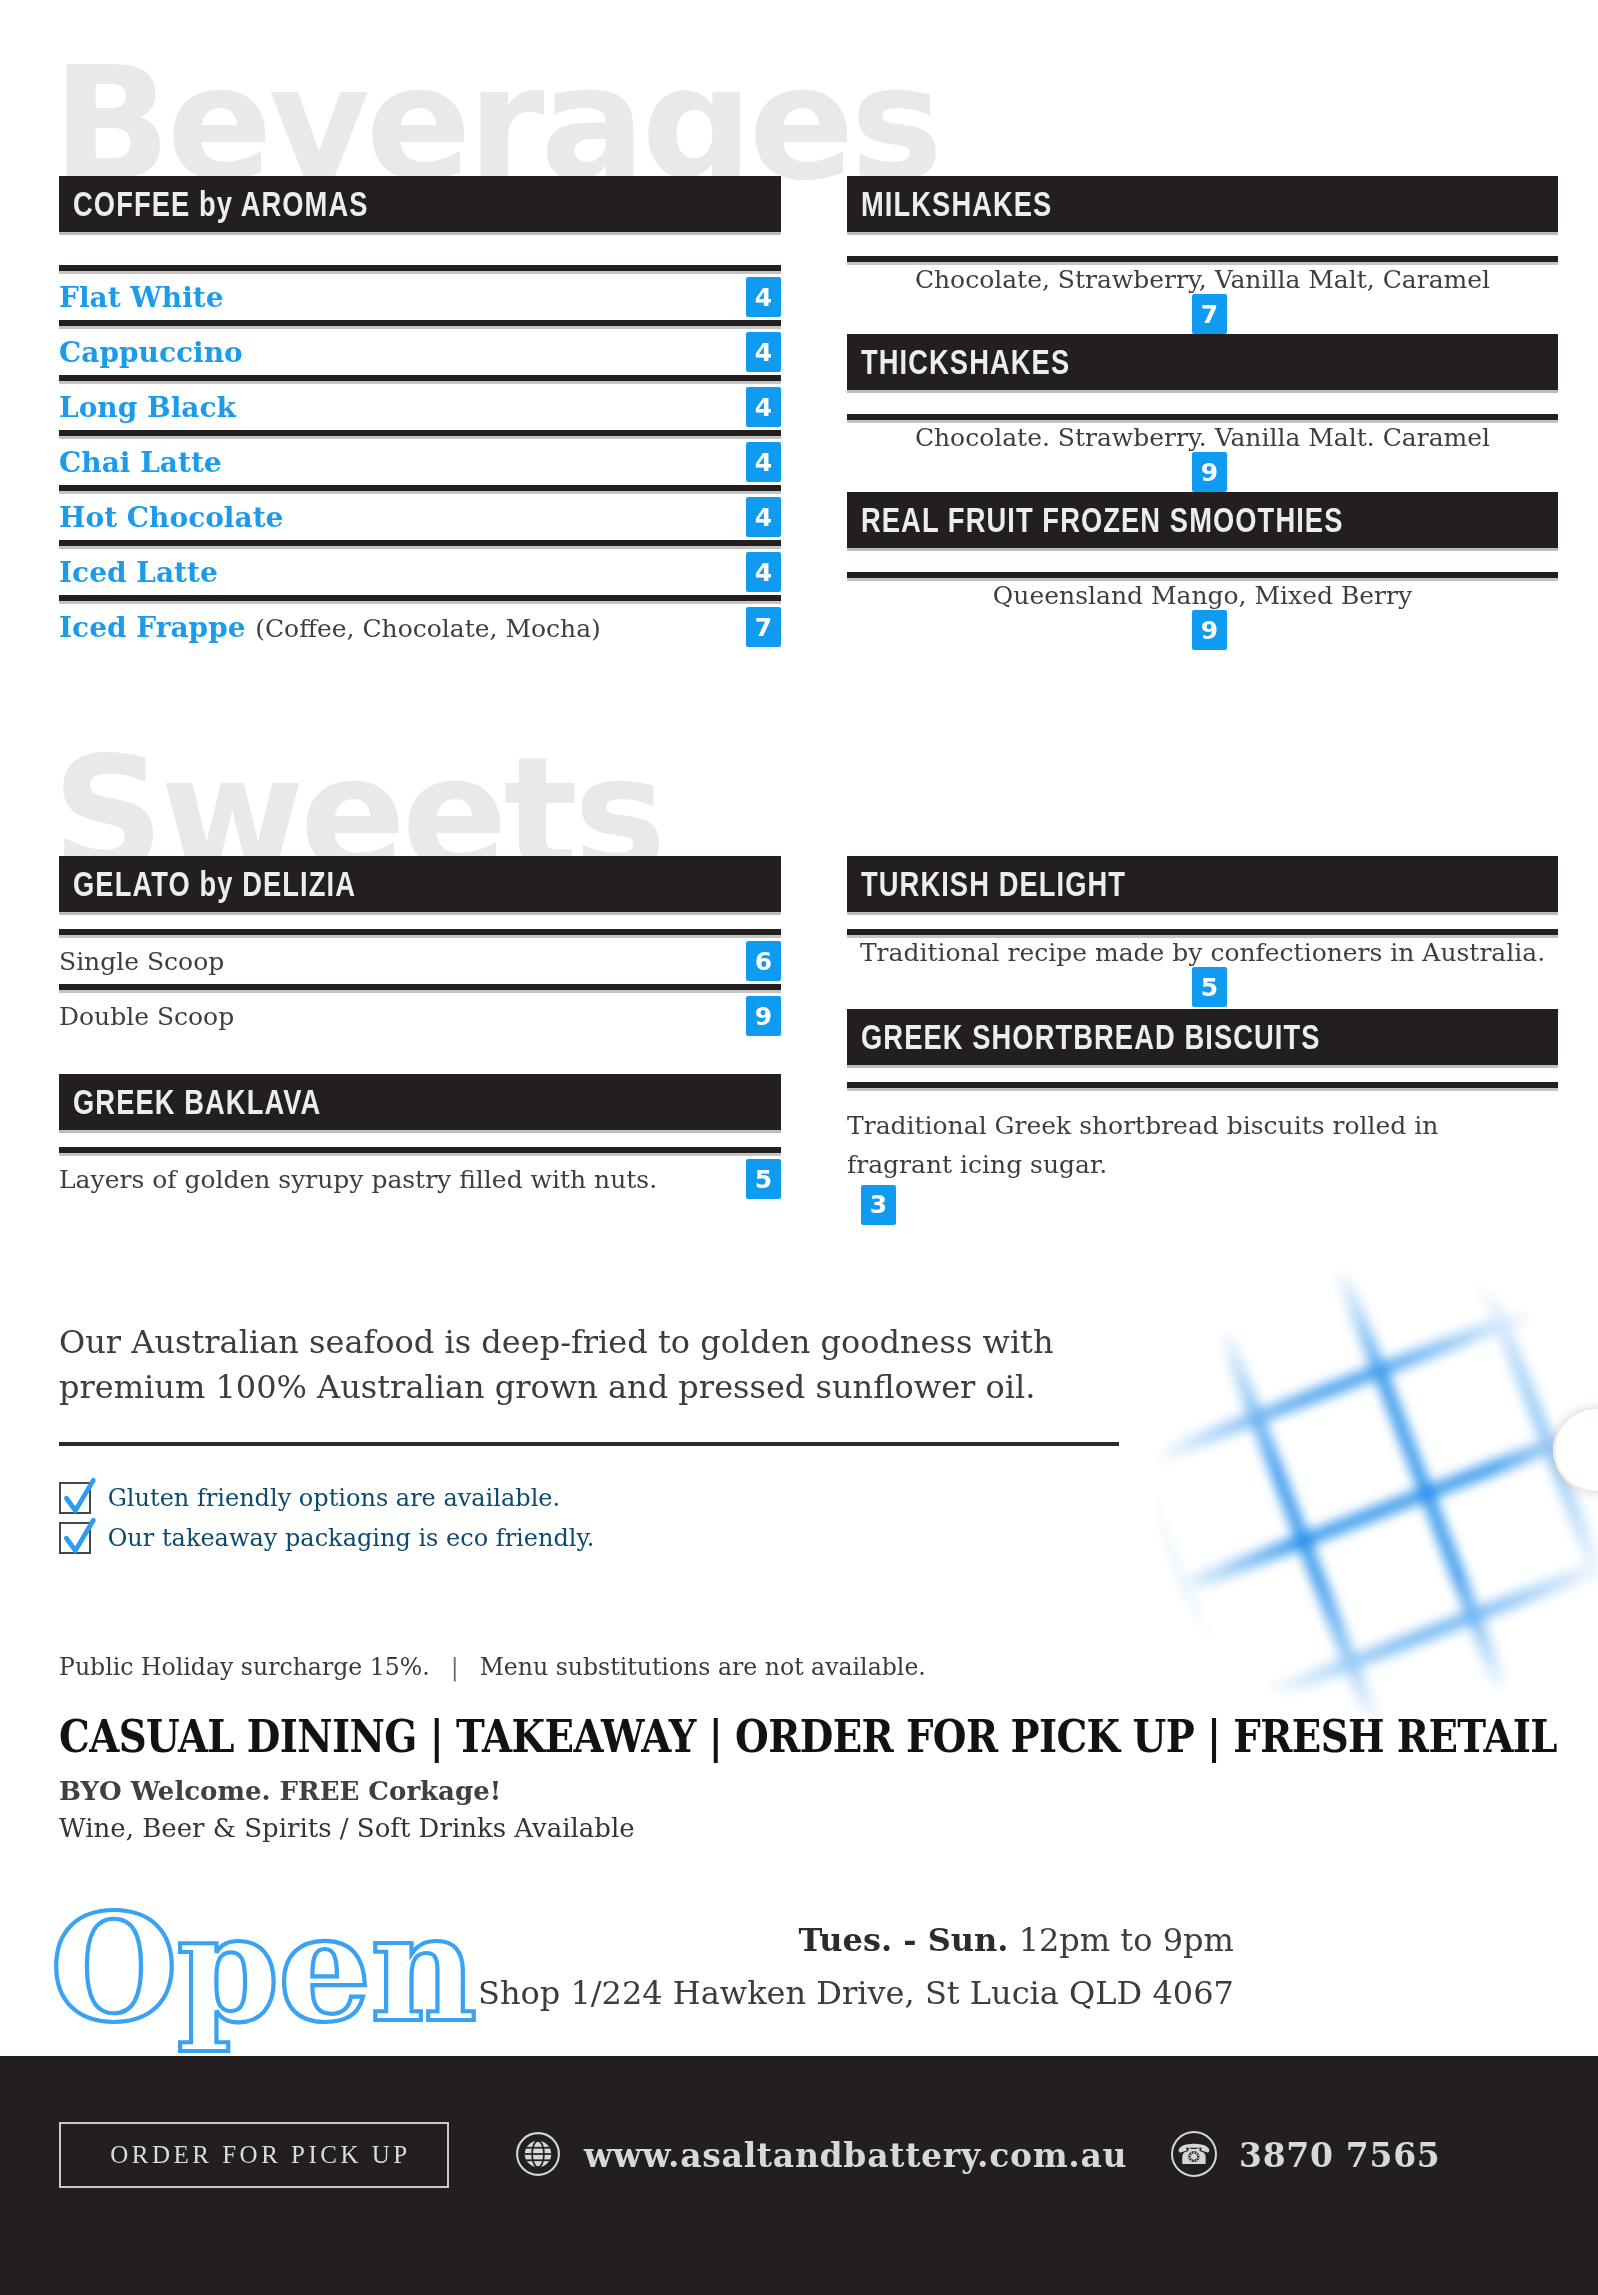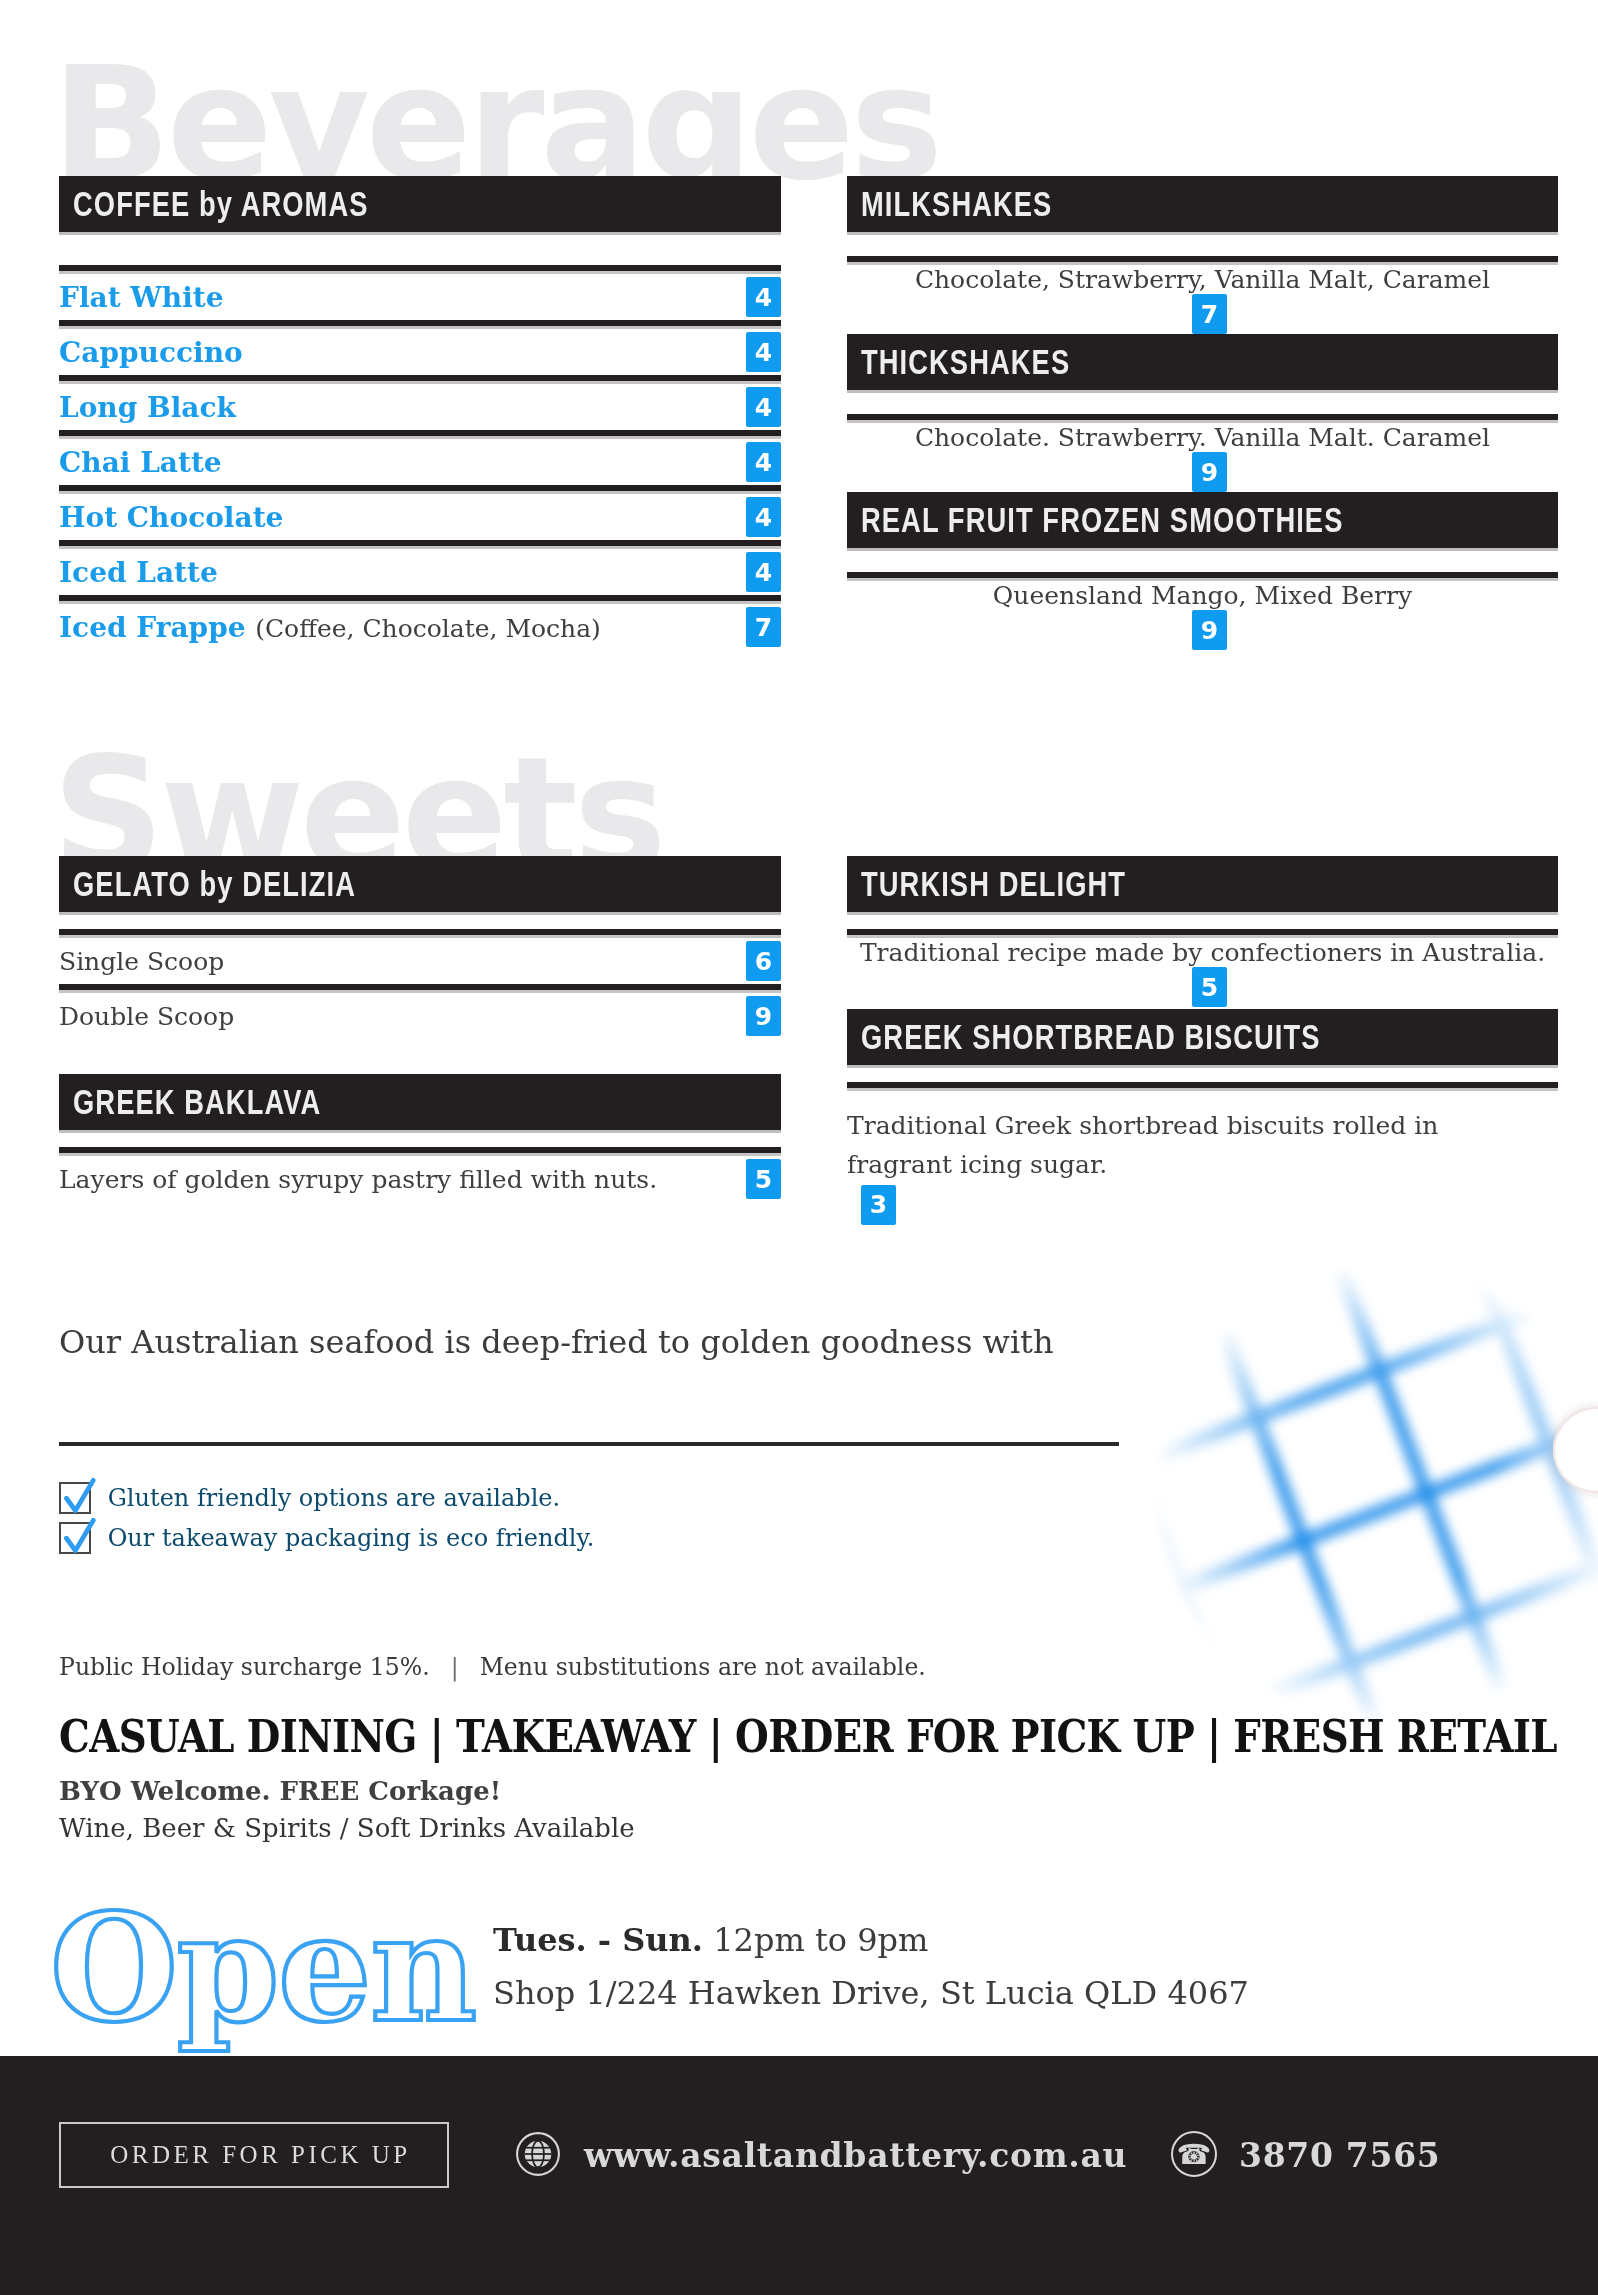--- a/index.html
+++ b/index.html
@@ -96,21 +96,21 @@
     transform:scaleX(.88);transform-origin:left center;
   }
   #byo{position:absolute;left:59px;top:1776px;z-index:2;font:700 26px "DejaVu Serif",serif;color:#404040;}
   #drinks{position:absolute;left:59px;top:1813px;z-index:2;font:400 26px "DejaVu Serif",serif;color:#343434;}
   
   #open-word{
     position:absolute;left:50px;top:1882px;z-index:2;line-height:1;
     font:700 147px "DejaVu Serif",serif;color:#ffffff;letter-spacing:-1.4px;
     -webkit-text-stroke:4.2px #3aa2f2;
   }
-  #hours{position:absolute;left:493px;top:1921px;z-index:2;font-size:32px;color:#3c3c3c;}
+  #hours{position:absolute;left:478px;top:1921px;z-index:2;font-size:32px;color:#3c3c3c;text-align:right;}
   #hours .l1{font:400 32px "DejaVu Serif",serif;}
   #hours .days{font-weight:700;color:#2c2c2c;}
   #hours .l2{font:400 32px "DejaVu Serif",serif;margin-top:15.3px;}
   
   #footer{position:absolute;left:0;top:2056px;width:1599px;height:239px;background:var(--dark);z-index:3;}
   #order-btn{
     position:absolute;left:59px;top:66px;width:390px;height:66px;
     border:2.1px solid #c9c9c9;display:flex;align-items:center;justify-content:center;
     color:#dcdcdc;font:400 25px "Liberation Serif",serif;letter-spacing:3.5px;white-space:nowrap;
     background:transparent;cursor:pointer;padding-left:19px;
@@ -252,20 +252,21 @@
   <div class="g20"></div>
   <div class="sep"></div>
   <div class="bev-item tall">
     <span class="desc">Traditional Greek shortbread biscuits rolled in fragrant icing sugar.</span>
     <span class="badge">3</span>
   </div>
 </section>
 
 <div id="seafood">
   <div>Our Australian seafood is deep-fried to golden goodness with</div>
+  <div>premium 100% Australian grown and pressed sunflower oil.</div>
 </div>
 <div id="rule"></div>
 
 <div id="check1" class="checkrow">
   <span class="checkbox">
     <svg width="33" height="39" viewBox="0 0 48 56">
       <path d="M5 32 L18 50 L44 6" fill="none" stroke="#2e9cf2" stroke-width="7" stroke-linecap="round" stroke-linejoin="round"></path>
     </svg>
   </span>
   <span class="checklabel">Gluten friendly options are available.</span>

